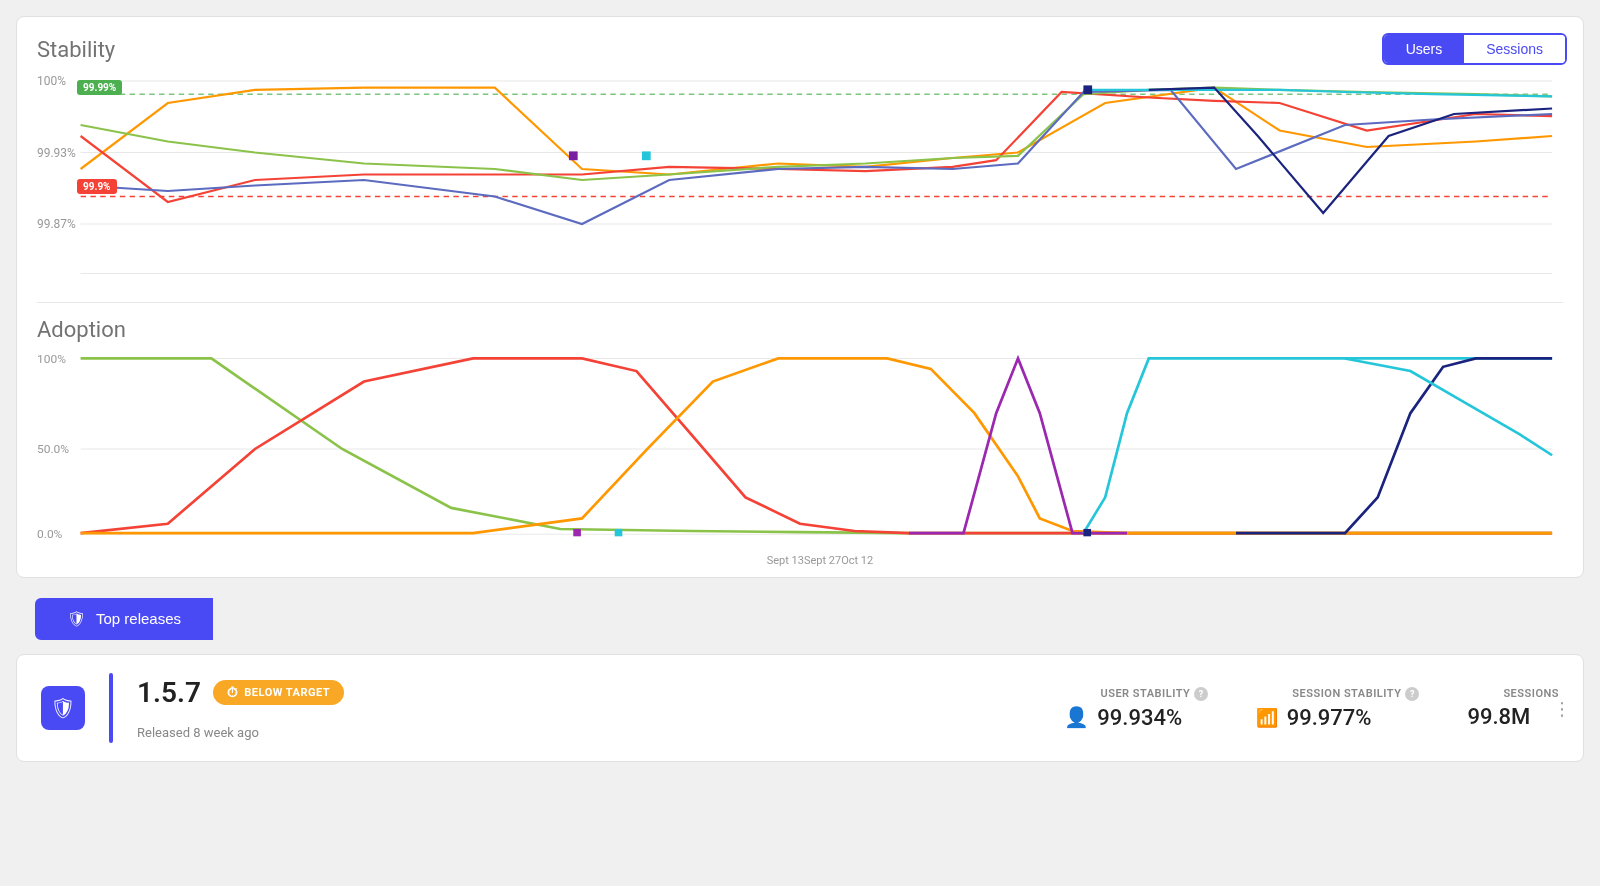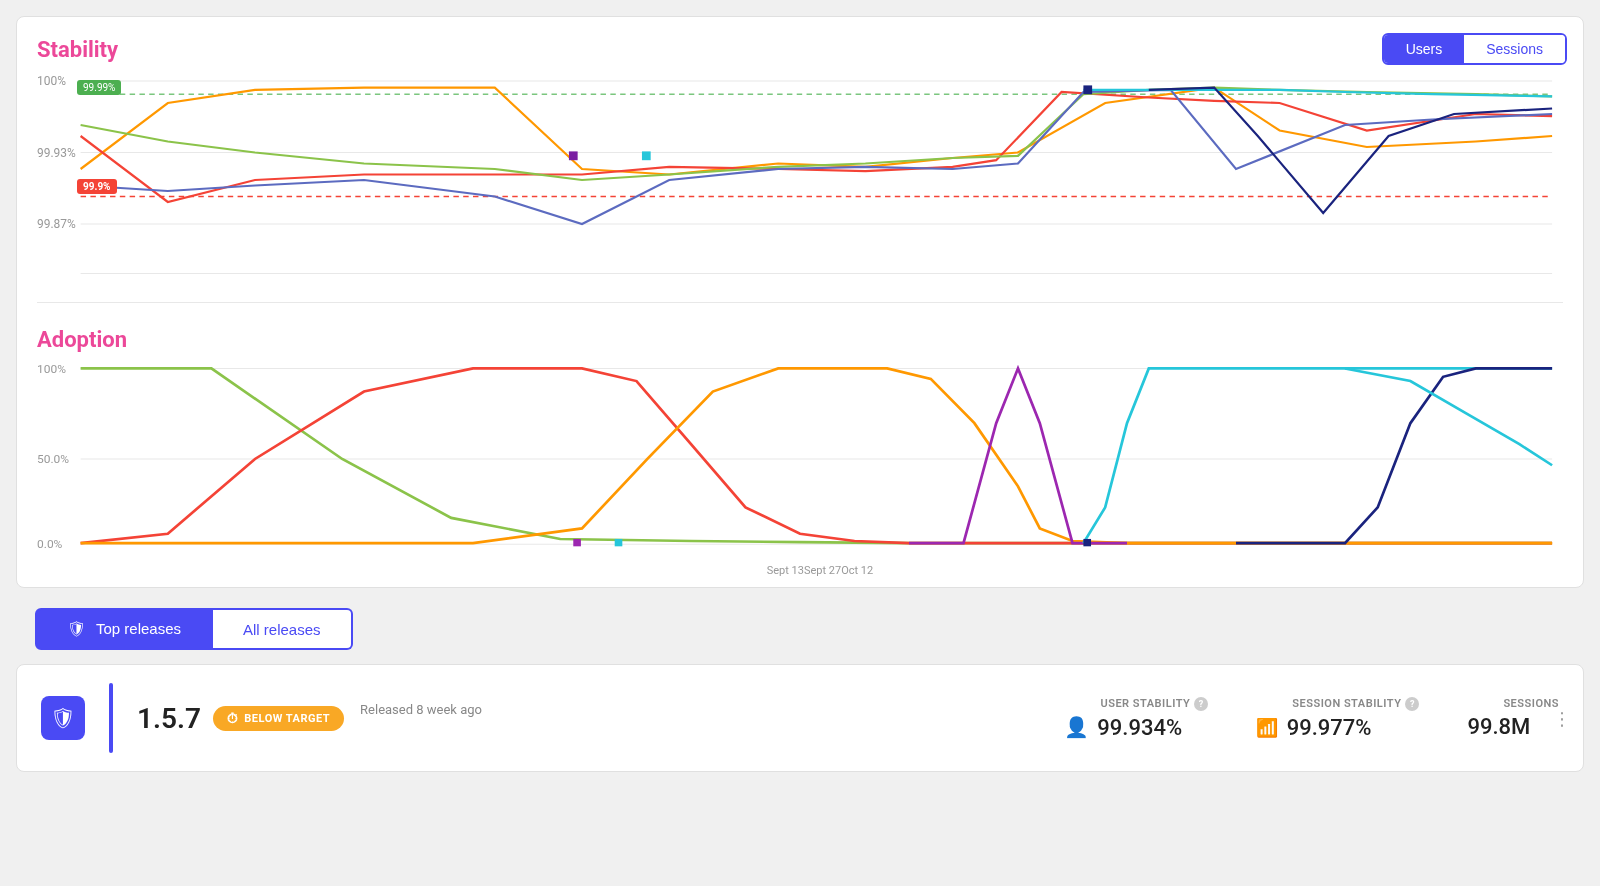--- a/index.html
+++ b/index.html
@@ -12,22 +12,22 @@
     .main-card {
       background: #fff;
       border-radius: 8px;
       border: 1px solid #e0e0e0;
       padding: 20px 20px 10px 20px;
       margin-bottom: 20px;
       position: relative;
     }
     .section-title {
       font-size: 22px;
-      font-weight: 700;
-      color: #ec4899;
+      font-weight: 400;
+      color: #737373;
       margin-bottom: 8px;
     }
     .toggle-group {
       position: absolute;
       top: 16px;
       right: 16px;
       display: flex;
       border: 2px solid #4a4af4;
       border-radius: 6px;
       overflow: hidden;
@@ -68,39 +68,39 @@
     .dashed-red {
       stroke: #f44336;
       stroke-width: 1.5;
       stroke-dasharray: 5,4;
       fill: none;
     }
     .badge-green {
       background: #4caf50;
       color: #fff;
       font-size: 10px;
-      font-weight: normal;
+      font-weight: bold;
       padding: 2px 6px;
       border-radius: 3px;
     }
     .badge-red {
       background: #f44336;
       color: #fff;
       font-size: 10px;
       font-weight: bold;
       padding: 2px 6px;
       border-radius: 3px;
     }
     .section-divider {
       border: none;
       border-top: 1px solid #e8e8e8;
       margin: 12px 0;
     }
     .adoption-section {
-      margin-top: 24px;
+      margin-top: 14px;
     }
     .x-axis-labels {
       display: flex;
       justify-content: center;
       font-size: 11px;
       color: #999;
       margin-top: 2px;
       padding: 0 0 0 40px;
     }
     
@@ -145,21 +145,21 @@
       height: 44px;
       background: #4a4af4;
       border-radius: 8px;
       display: flex;
       align-items: center;
       justify-content: center;
       flex-shrink: 0;
     }
     .release-info {
       display: flex;
-      flex-direction: row;
+      flex-direction: column;
       gap: 16px;
       min-width: 280px;
     }
     .release-version-row {
       display: flex;
       align-items: center;
       gap: 12px;
     }
     .release-version {
       font-size: 28px;
@@ -335,23 +335,20 @@
       <span>Oct 12</span>
     </div>
   </div>
 </div>
 
 <div class="tabs-row">
   <button class="tab-btn active">
     <span style="margin-right:6px;">🛡</span>
     <span>Top releases</span>
   </button>
-  <button class="tab-btn inactive">
-    <span>All releases</span>
-  </button>
 </div>
 
 <div class="release-card">
   <div class="release-icon-box">
     <span style="color:#fff;font-size:20px;">🛡</span>
   </div>
   <div class="left-border-bar"></div>
   <div class="release-info">
     <div class="release-version-row">
       <span class="release-version">1.5.7</span>

